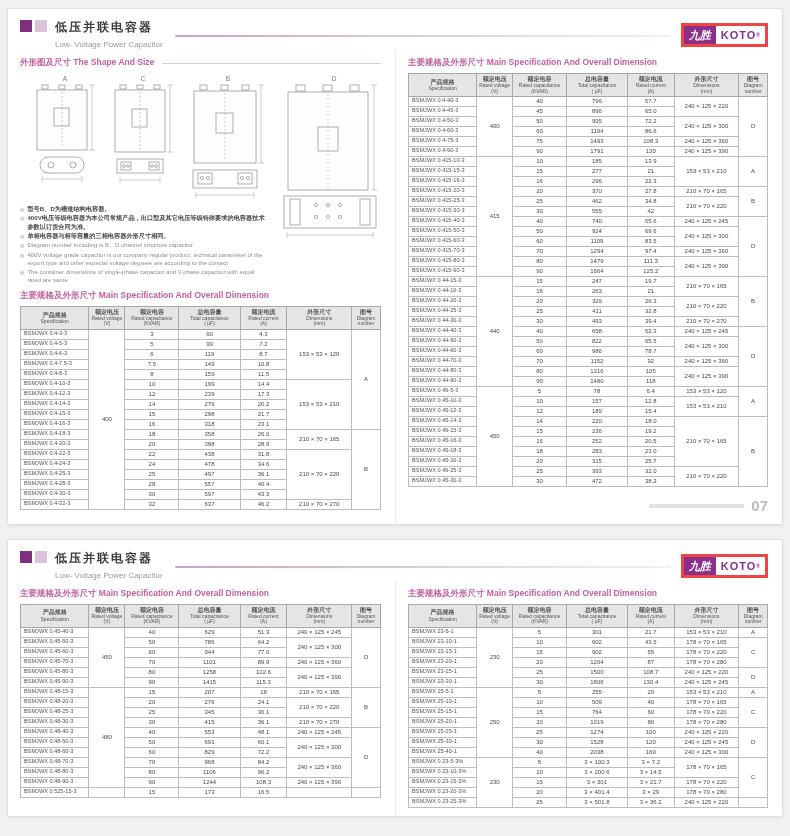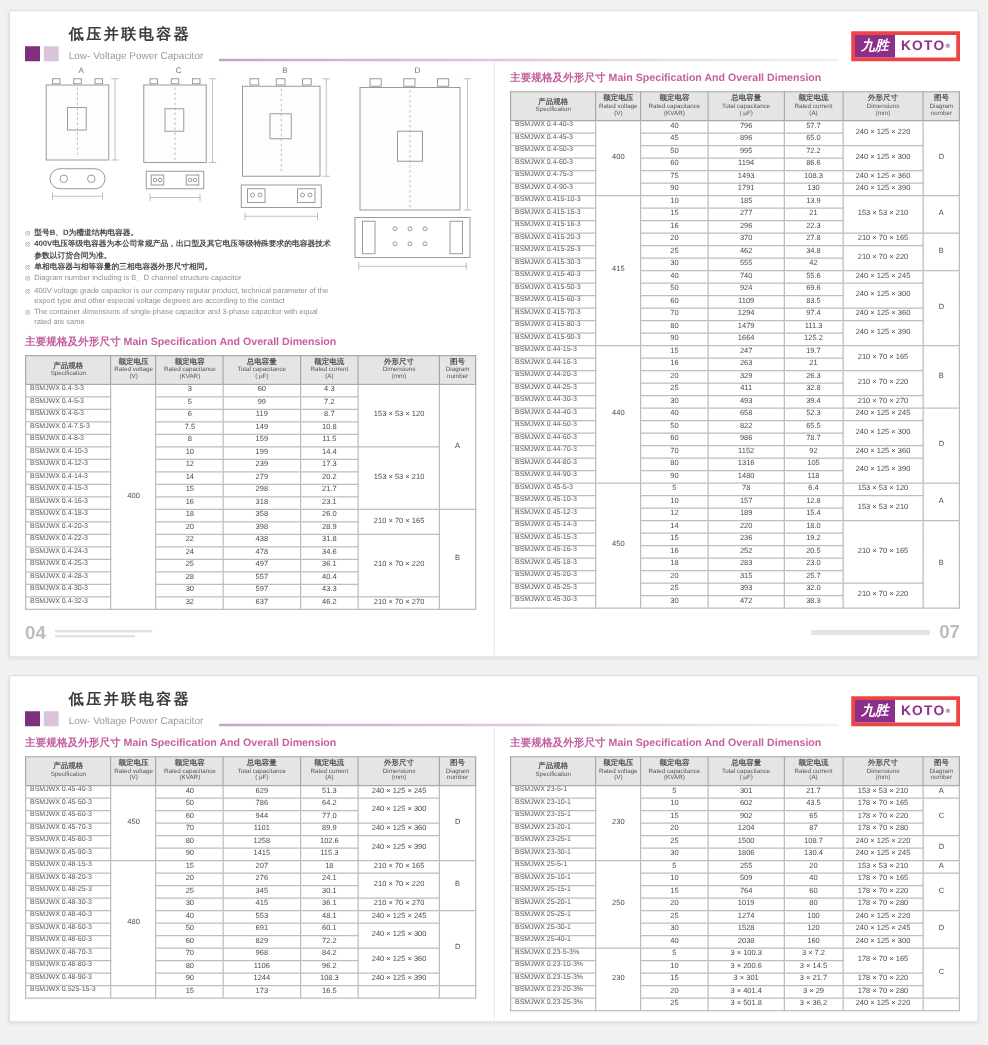--- a/index.html
+++ b/index.html
@@ -1,20 +1,20 @@
 <!DOCTYPE html>
 <html><head>
 <meta charset="utf-8">
 <style>
   html,body{height:836px;overflow:hidden}
   body{margin:0;width:790px;background:#f2f1f2;font-family:"Liberation Sans","DejaVu Sans",sans-serif;color:#333}
   .canvas{padding:8px 7px 0 7px;box-sizing:border-box}
   .spread{background:#fff;border:1px solid #e2dfe2;border-radius:2px;box-shadow:0 1px 3px rgba(0,0,0,.07);margin-bottom:14px;overflow:hidden}
   
-  .hdr{display:flex;align-items:flex-end;padding:10px 14px 0 12px;height:40px;box-sizing:border-box}
+  .hdr{display:flex;align-items:flex-start;padding:10px 14px 0 12px;height:40px;box-sizing:border-box}
   .sq{width:12px;height:12px;display:inline-block;margin-top:1px}
   .sq.dark{background:#7e2f7e}
   .sq.light{background:#dcc3dc;margin-left:3px}
   .titles{margin-left:8px;white-space:nowrap}
   .t-zh{font-size:12px;font-weight:bold;letter-spacing:2px;color:#3c3c3c}
   .t-en{font-size:8px;color:#9a9a9a;margin-top:4px}
   .rule{flex:1;height:2px;background:linear-gradient(to right,#c9a2c9,#ead9ea 70%,#f6eef6);margin:16px 10px 0 12px;border-radius:1px}
   .logo{display:flex;align-items:stretch;border:3px solid #ef4444;margin-top:4px;height:18px;background:#fff}
   .logo-zh{background:#8b2f8b;color:#fff;font-size:11px;font-weight:bold;font-style:italic;padding:2px 5px;line-height:14px}
   .logo-en{color:#8b2f8b;font-weight:bold;font-size:11px;padding:2px 4px 2px 5px;line-height:14px;letter-spacing:1px}
@@ -67,20 +67,24 @@
         <div class="t-en">Low- Voltage Power Capacitor</div>
       </div>
       <div class="rule"></div>
       <div class="logo">
         <span class="logo-zh">九胜</span>
         <span class="logo-en"><span>KOTO</span><span class="logo-reg">®</span></span>
       </div>
     </div>
     <div class="pages">
       <div class="page">
+        <div class="sec">
+            <span>外形图及尺寸 The Shape And Size</span>
+            <span class="tail"></span>
+          </div>
 
         <div class="diagrams">
           <figure>
             <div class="fig-label">A</div>
             <svg width="62" height="104" viewBox="0 0 62 104">
               <g stroke="#9a9a9a" stroke-width="0.8" fill="none">
                 <rect x="8" y="2" width="6" height="4"></rect>
                   <rect x="25" y="2" width="6" height="4"></rect>
                   <rect x="42" y="2" width="6" height="4"></rect>
                 <rect x="3" y="7" width="50" height="60" fill="#fdfdfd"></rect>
@@ -371,27 +375,20 @@
               <tr>
                 <td class="spec">BSMJWX 0.4-32-3</td>
                 <td>32</td>
                 <td>637</td>
                 <td>46.2</td>
                 <td>210 × 70 × 270</td>
               </tr>
             </tbody>
           </table>
 
-        <div class="pgfoot">
-          <span class="pageno">04</span>
-          <span class="flines">
-              <span class="fline"></span>
-              <span class="fline short"></span>
-            </span>
-        </div>
       </div>
 
       <div class="page rightp">
         <div class="sec">
             <span>主要规格及外形尺寸 Main Specification And Overall Dimension</span>
           </div>
         <table id="t-top-right">
             <colgroup>
               <col style="width: 19%;">
               <col style="width: 10%;">

